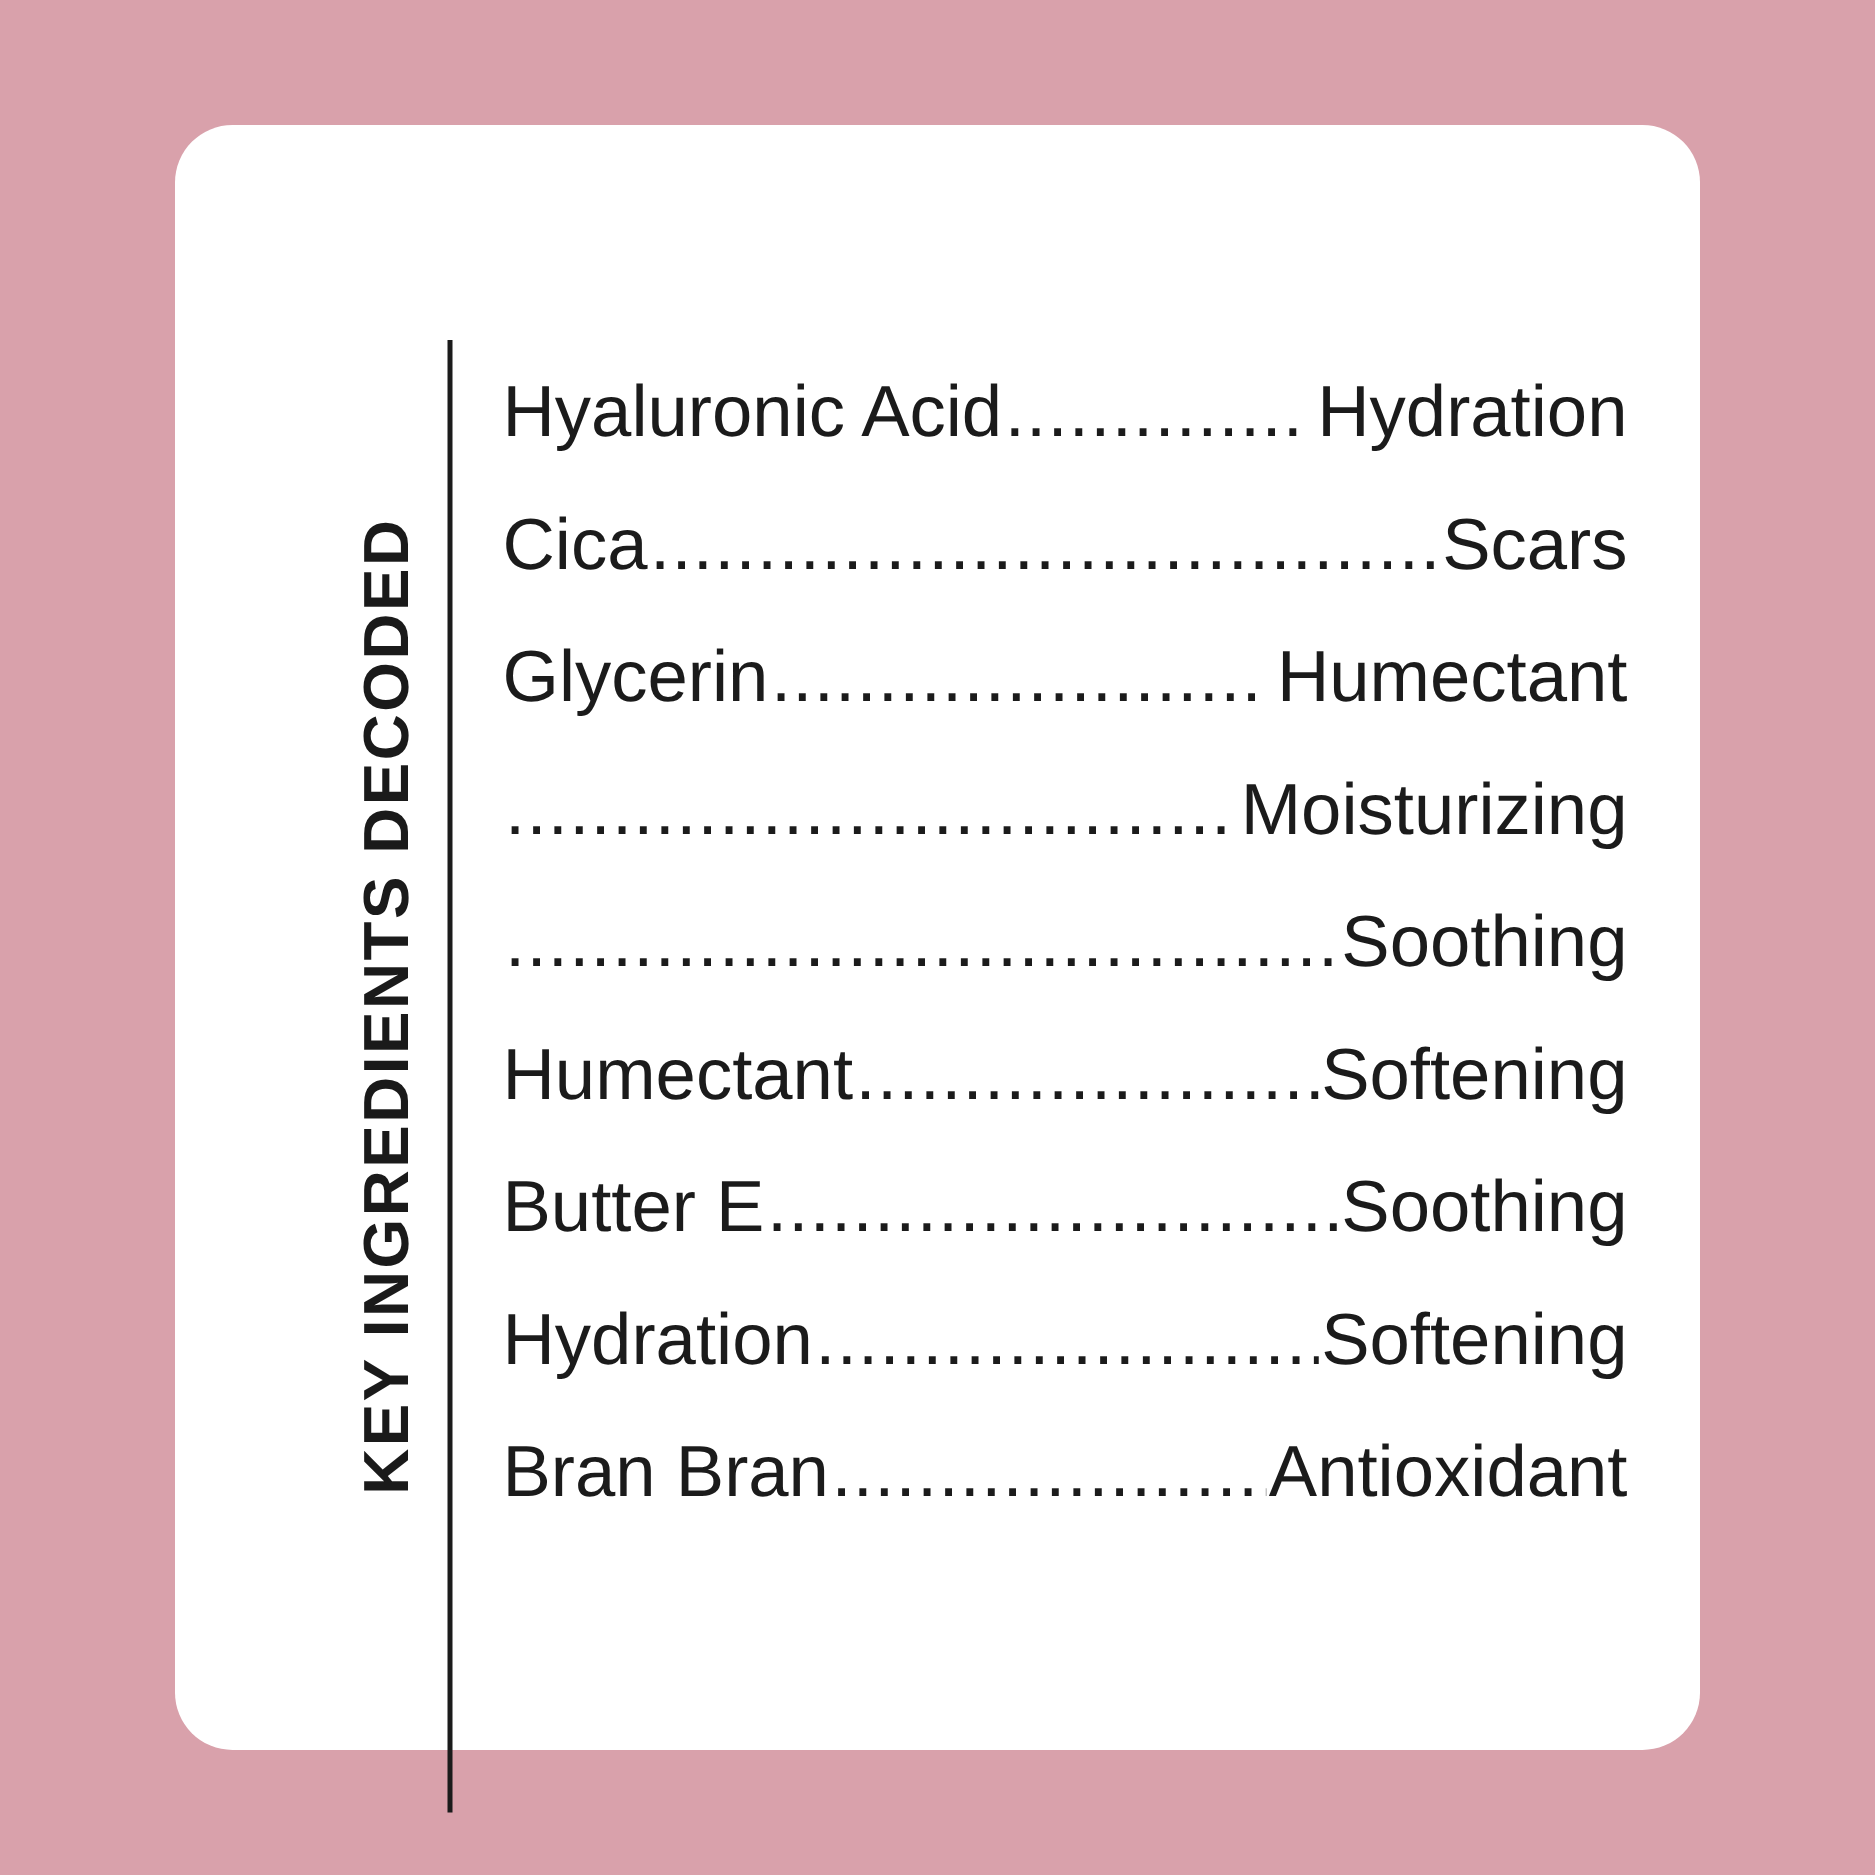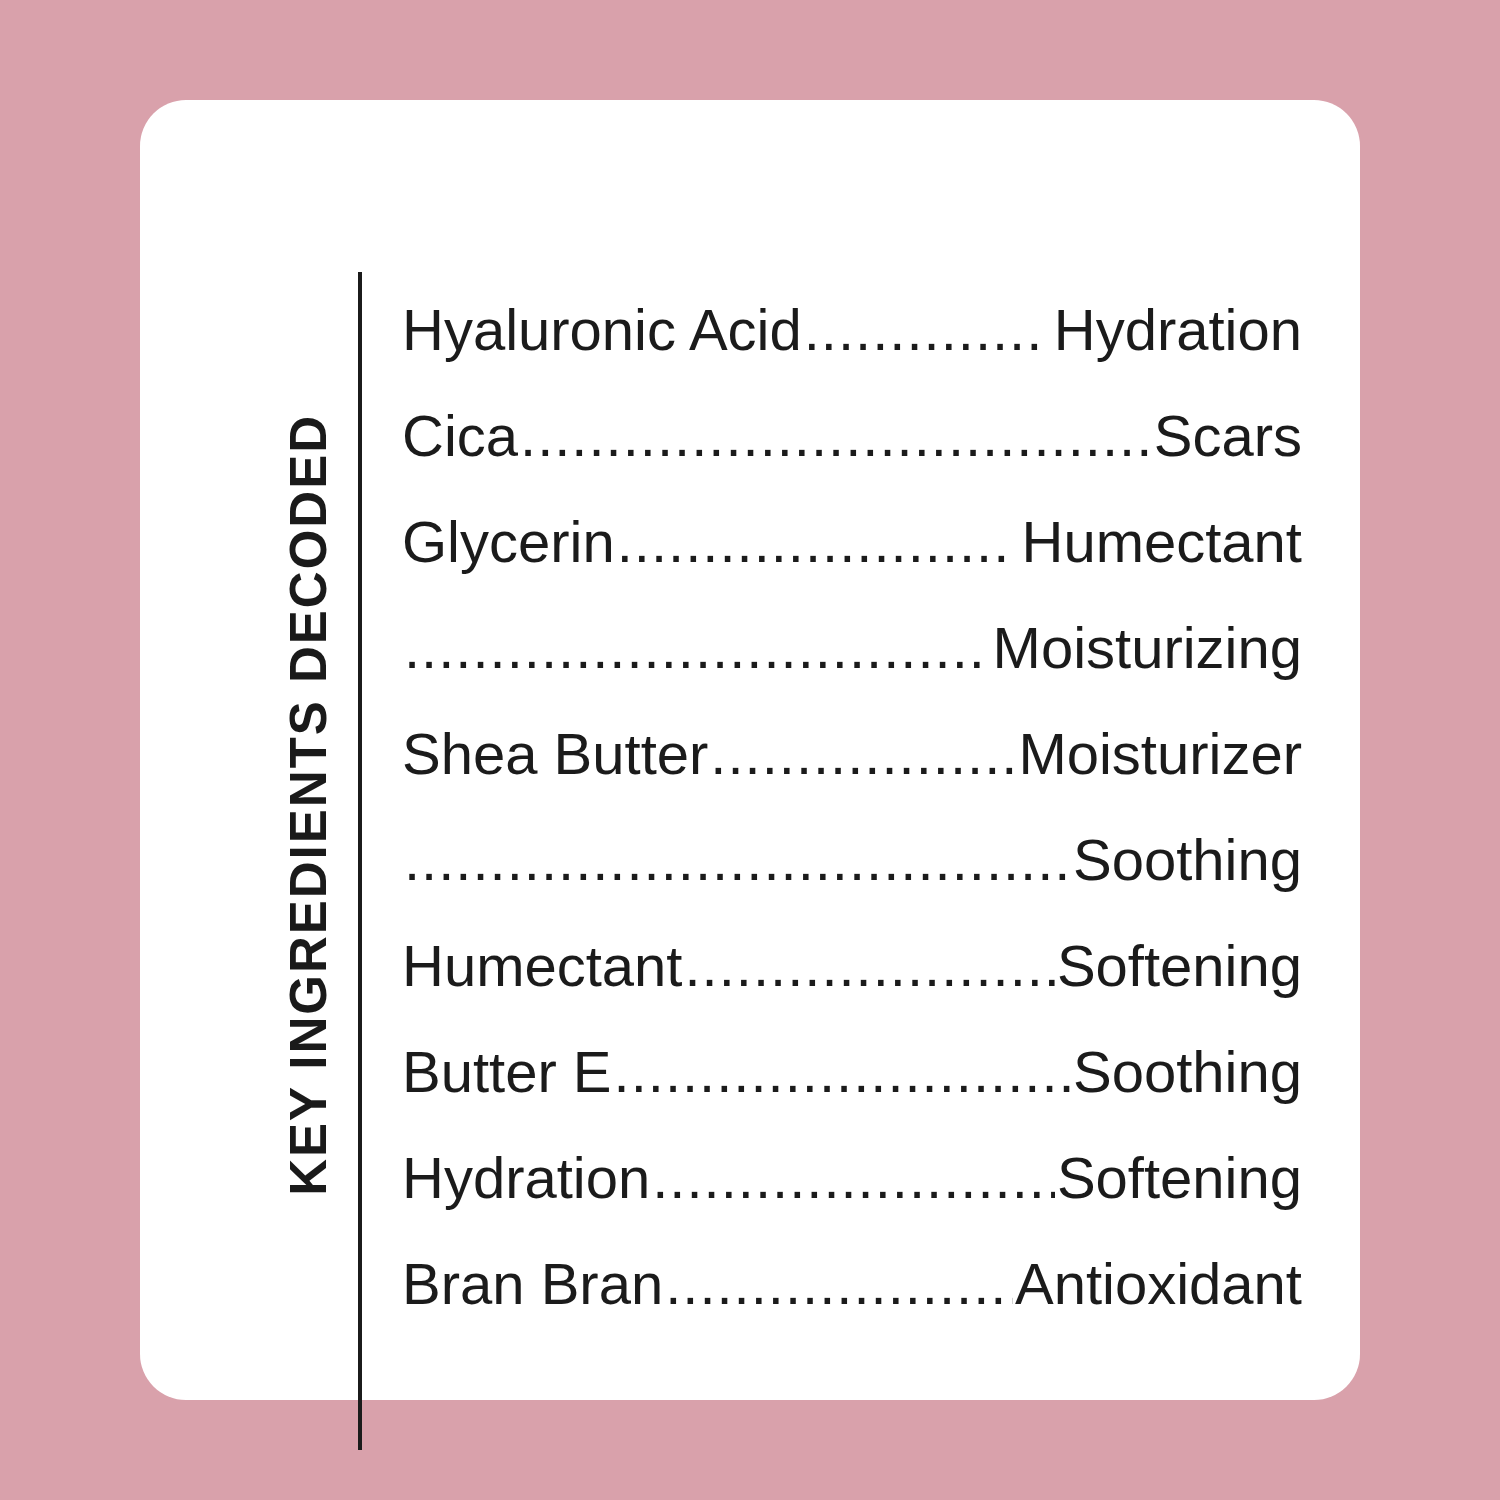--- a/index.html
+++ b/index.html
@@ -138,25 +138,20 @@
         <span class="ingredient">Glycerin</span>
         <span class="dots"></span>
         <span class="benefit gap-pre">Humectant</span>
       </div>
 
       <div class="row">
         <span class="dots"></span>
         <span class="benefit gap-pre">Moisturizing</span>
       </div>
 
-      <div class="row">
-        <span class="ingredient">Shea Butter</span>
-        <span class="dots"></span>
-        <span class="benefit">Moisturizer</span>
-      </div>
 
       <div class="row">
         <span class="dots"></span>
         <span class="benefit">Soothing</span>
       </div>
 
       <div class="row">
         <span class="ingredient">Humectant</span>
         <span class="dots"></span>
         <span class="benefit">Softening</span>

